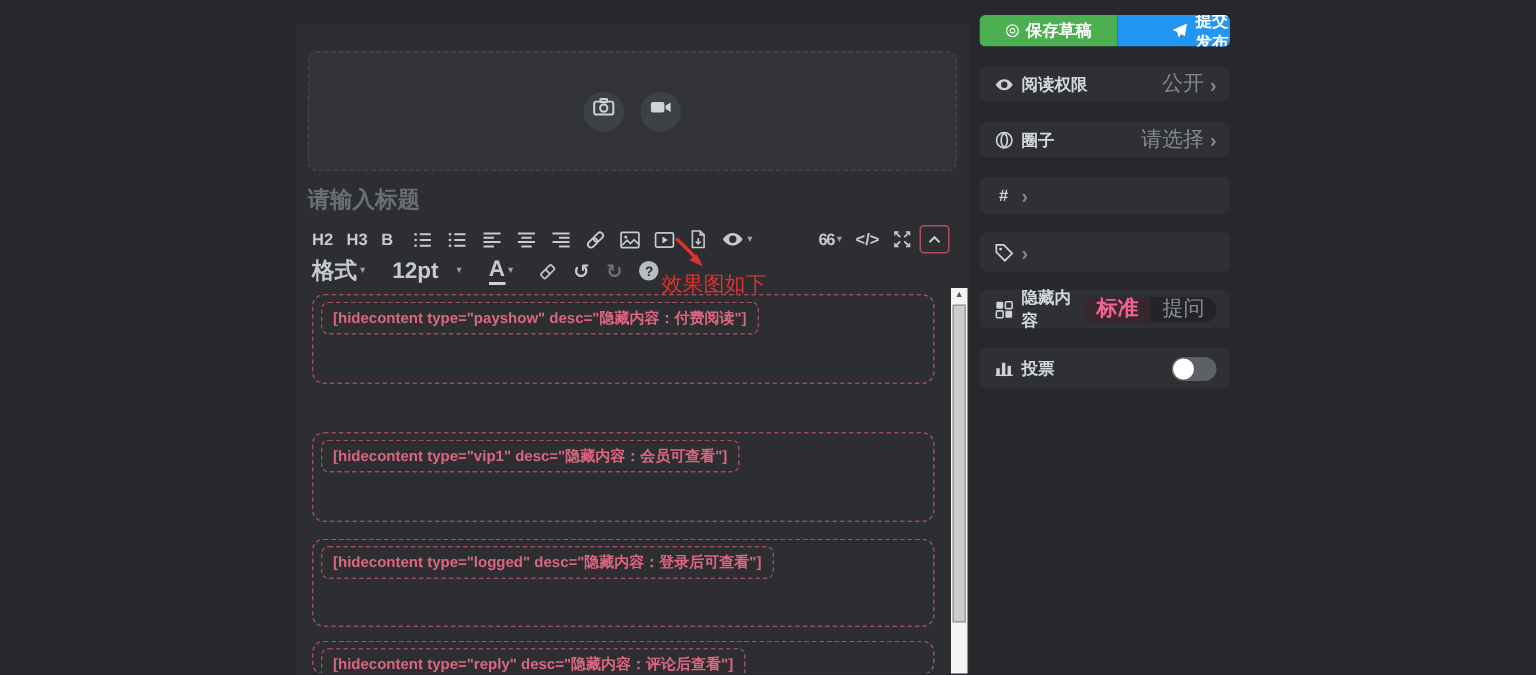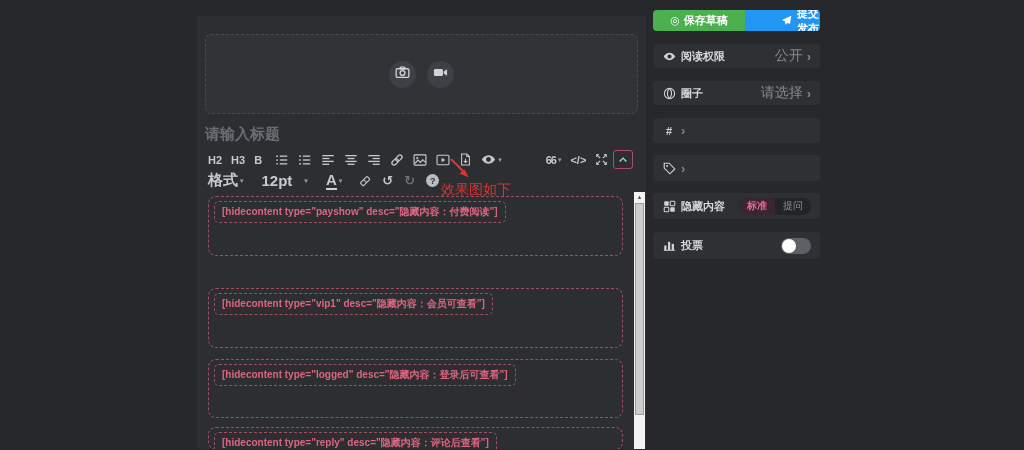--- a/index.html
+++ b/index.html
@@ -80,21 +80,21 @@
   .p4 { top:155px; height:26px; }
   .p5 { top:193px; height:26px; }
   .p6 { top:232px; height:27px; }
   .panel .picon { width:14px; display:flex; align-items:center; justify-content:center; color:#cfd3d7;
     margin-right:5px; font-size:11px; font-weight:bold; }
   .panel .plabel { font-size:11px; font-weight:bold; color:#d4d8db; flex:1; }
   .panel .pvalue { font-size:14px; color:#85898e; margin-right:4px; }
   .panel .chev { font-size:13px; color:#85898e; font-weight:bold; line-height:1; }
 
   .seg { display:flex; align-items:center; background:#222427; border-radius:9px; height:17px; overflow:hidden; }
-  .seg-item { font-size:10px; padding:0 8px; height:17px; display:flex; align-items:center; cursor:pointer; }
+  .seg-item { font-size:14px; padding:0 8px; height:17px; display:flex; align-items:center; cursor:pointer; }
   .seg-on  { color:#f06595; background:#39262f; font-weight:bold; }
   .seg-off { color:#8b8f94; }
 
   .toggle { width:30px; height:16px; border-radius:8px; background:#5d6064; position:relative; cursor:pointer; }
   .toggle .knob { position:absolute; left:1px; top:1px; width:14px; height:14px; border-radius:50%; background:#fff; }
 
   .tag-teal { color:#57c5a6; }
 </style>
 </head>
 <body>

